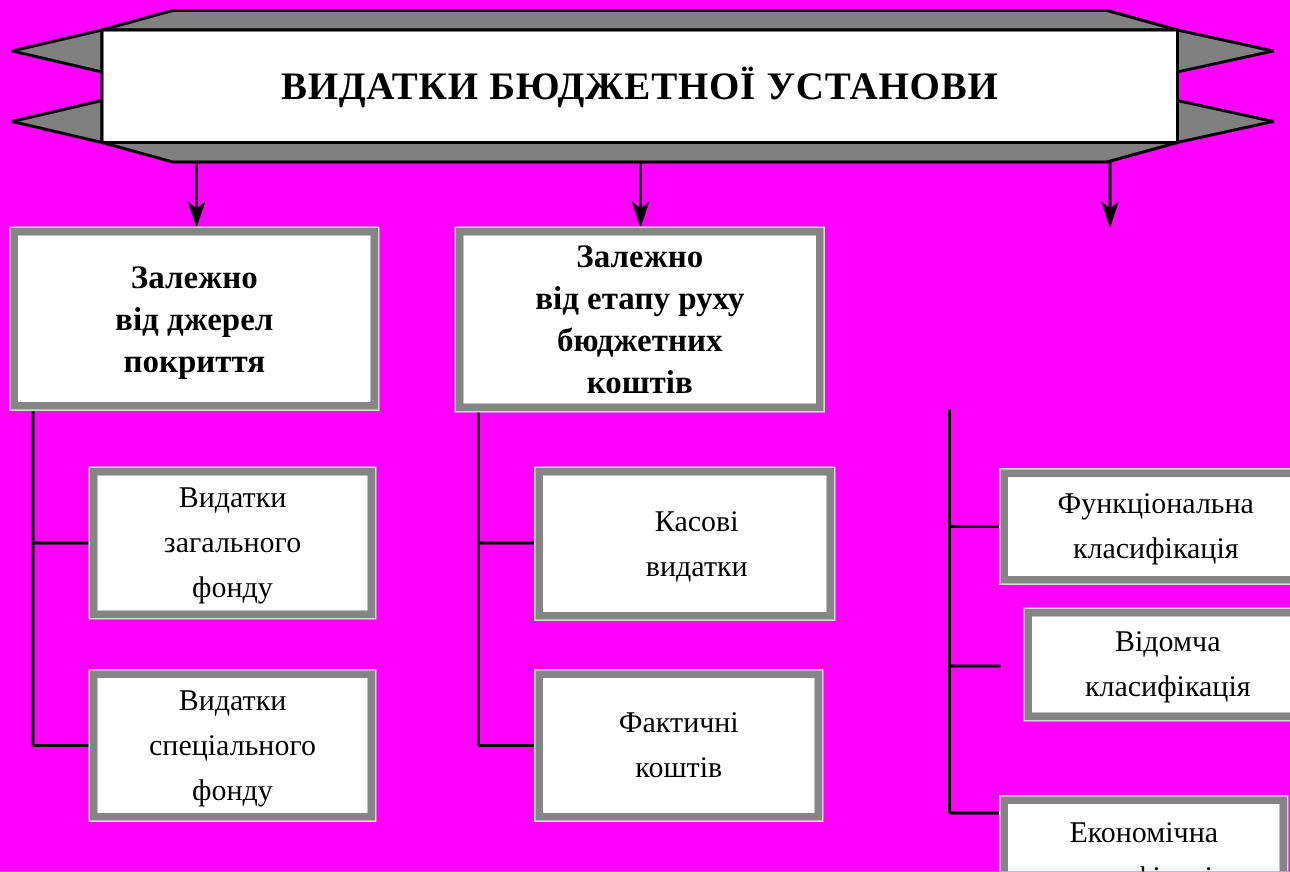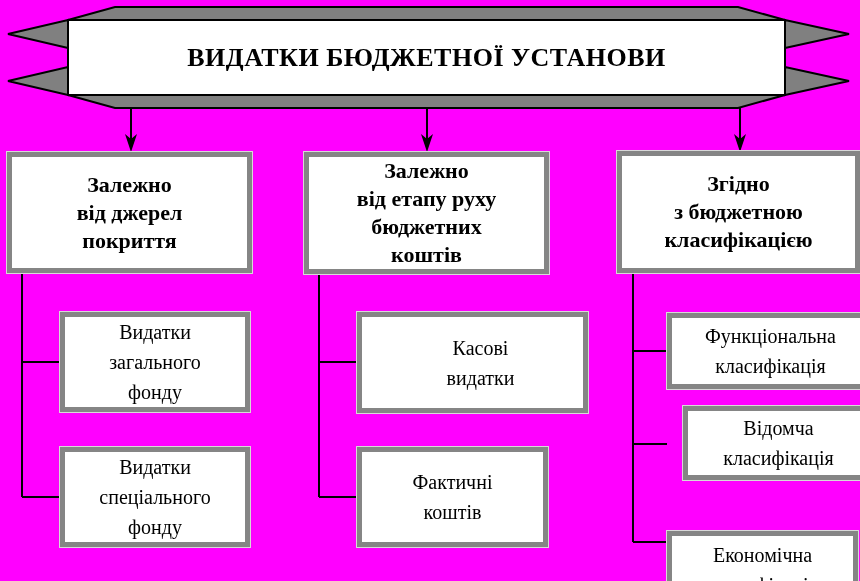--- a/index.html
+++ b/index.html
@@ -28,21 +28,21 @@
   .node-text { white-space:pre-line; display:block; width:100%; }
   .header-box { font-weight:bold; font-size:22px; line-height:28px; }
   .sub-box { font-size:20px; line-height:30px; }
 
   #h0 { left:7px;   top:152px; width:245px; height:121px; }
   #h1 { left:304px; top:152px; width:245px; height:122px; }
   #h2 { left:617px; top:151px; width:243px; height:122px; }
 
   #c0i0 { left:60px;  top:312px; width:190px; height:100px; }
   #c0i1 { left:60px;  top:447px; width:190px; height:100px; }
-  #c1i0 { left:357px; top:312px; width:231px; height:101px;padding-left:16px; }
+  #c1i0 { left:357px; top:312px; width:199px; height:101px;padding-left:16px; }
   #c1i1 { left:357px; top:447px; width:191px; height:100px; }
   #c2i0 { left:667px; top:313px; width:207px; height:76px; }
   #c2i1 { left:683px; top:406px; width:191px; height:74px; }
   #c2i2 { left:667px; top:531px; width:191px; height:78px; }
 </style>
 </head>
 <body>
 
 <div class="stage">
 
@@ -86,25 +86,20 @@
     <span class="node-text">Залежно
 від джерел
 покриття</span>
   </div>
   <div class="node header-box" id="h1">
     <span class="node-text">Залежно
 від етапу руху
 бюджетних
 коштів</span>
   </div>
-  <div class="node header-box" id="h2">
-    <span class="node-text">Згідно
-з бюджетною
-класифікацією</span>
-  </div>
 
   <div class="node sub-box" id="c0i0">
     <span class="node-text">Видатки
 загального
 фонду</span>
   </div>
   <div class="node sub-box" id="c0i1">
     <span class="node-text">Видатки
 спеціального
 фонду</span>

